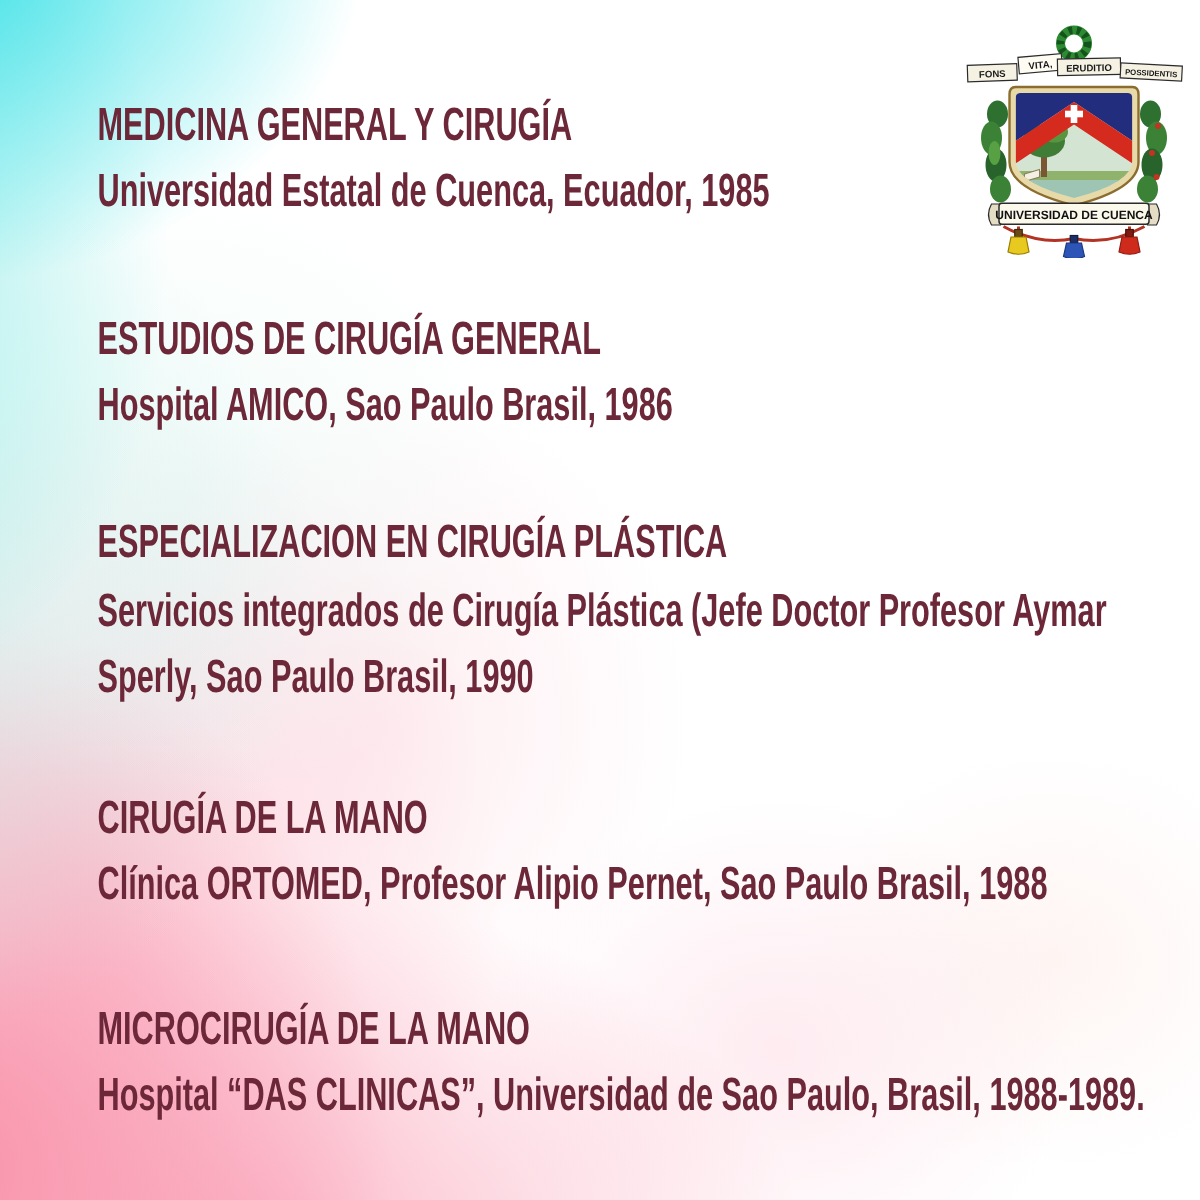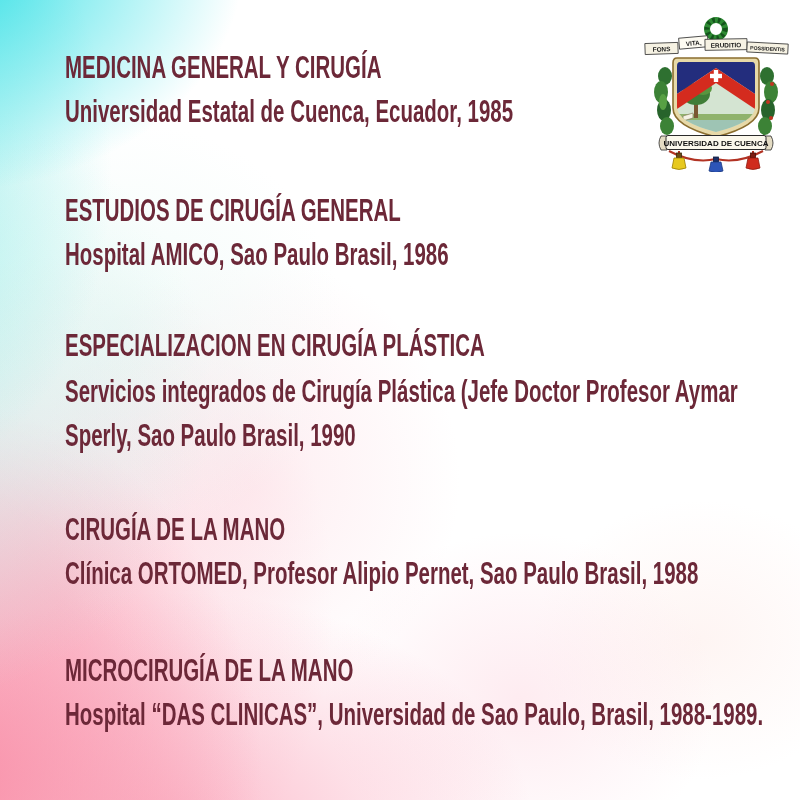--- a/index.html
+++ b/index.html
@@ -17,21 +17,21 @@
       radial-gradient(300px 320px at 250px 480px, rgba(252,210,219,0.40), rgba(252,210,219,0) 70%),
       radial-gradient(420px 520px at -40px 780px, rgba(248,133,160,0.85), rgba(248,133,160,0) 72%),
       radial-gradient(520px 340px at 170px 830px, rgba(250,150,175,0.65), rgba(250,150,175,0) 70%),
       radial-gradient(380px 480px at 60px 600px, rgba(251,180,197,0.55), rgba(251,180,197,0) 72%),
       radial-gradient(280px 240px at 520px 700px, rgba(253,216,226,0.50), rgba(253,216,226,0) 70%),
       radial-gradient(240px 200px at 700px 640px, rgba(253,232,228,0.45), rgba(253,232,228,0) 70%),
       #ffffff;
   }
 
   
-  .content{position:absolute;left:65px;top:0;width:720px;height:636px;color:#6C2838;}
+  .content{position:absolute;left:65px;top:15px;width:720px;height:636px;color:#6C2838;}
   .line{
     position:absolute;left:0;margin:0;white-space:nowrap;
     font-weight:bold;font-size:31px;line-height:31px;
     transform:scaleX(0.66);transform-origin:left top;
     letter-spacing:0px;color:#6C2838;
   }
 
   
   .crest{position:absolute;left:641px;top:10px;width:150px;height:162px;}
   .crest svg{display:block;width:100%;height:100%;}

